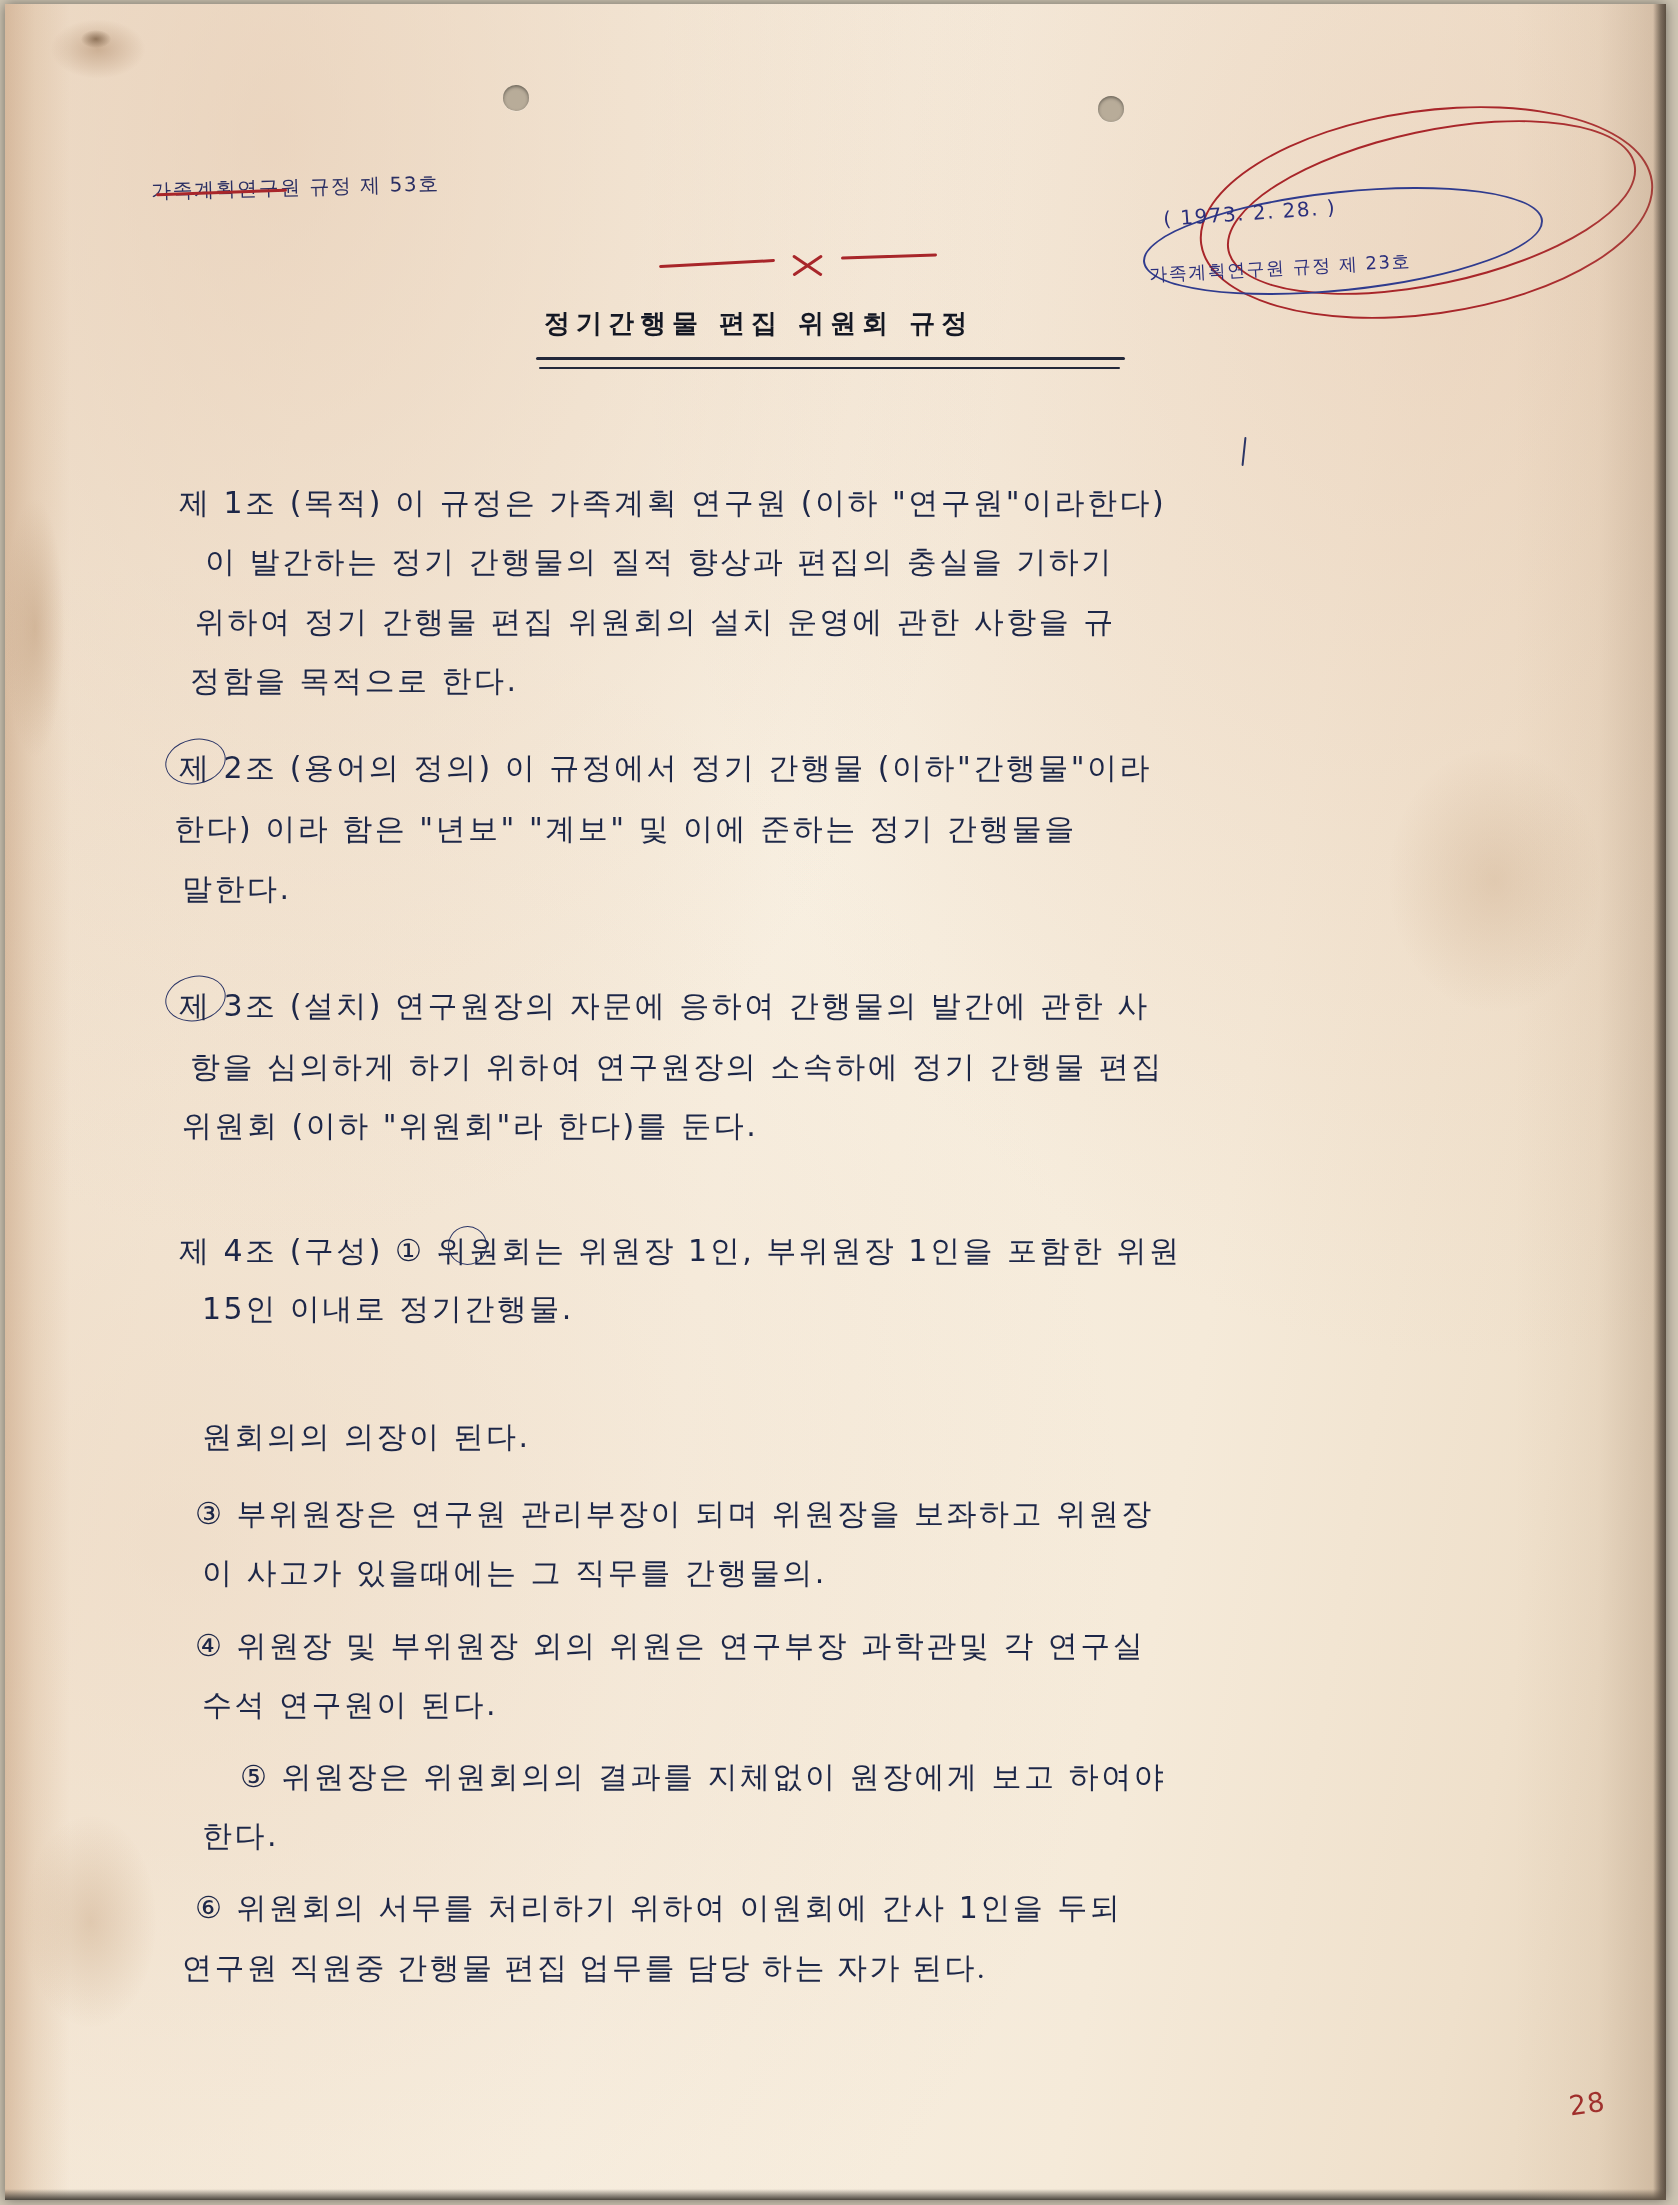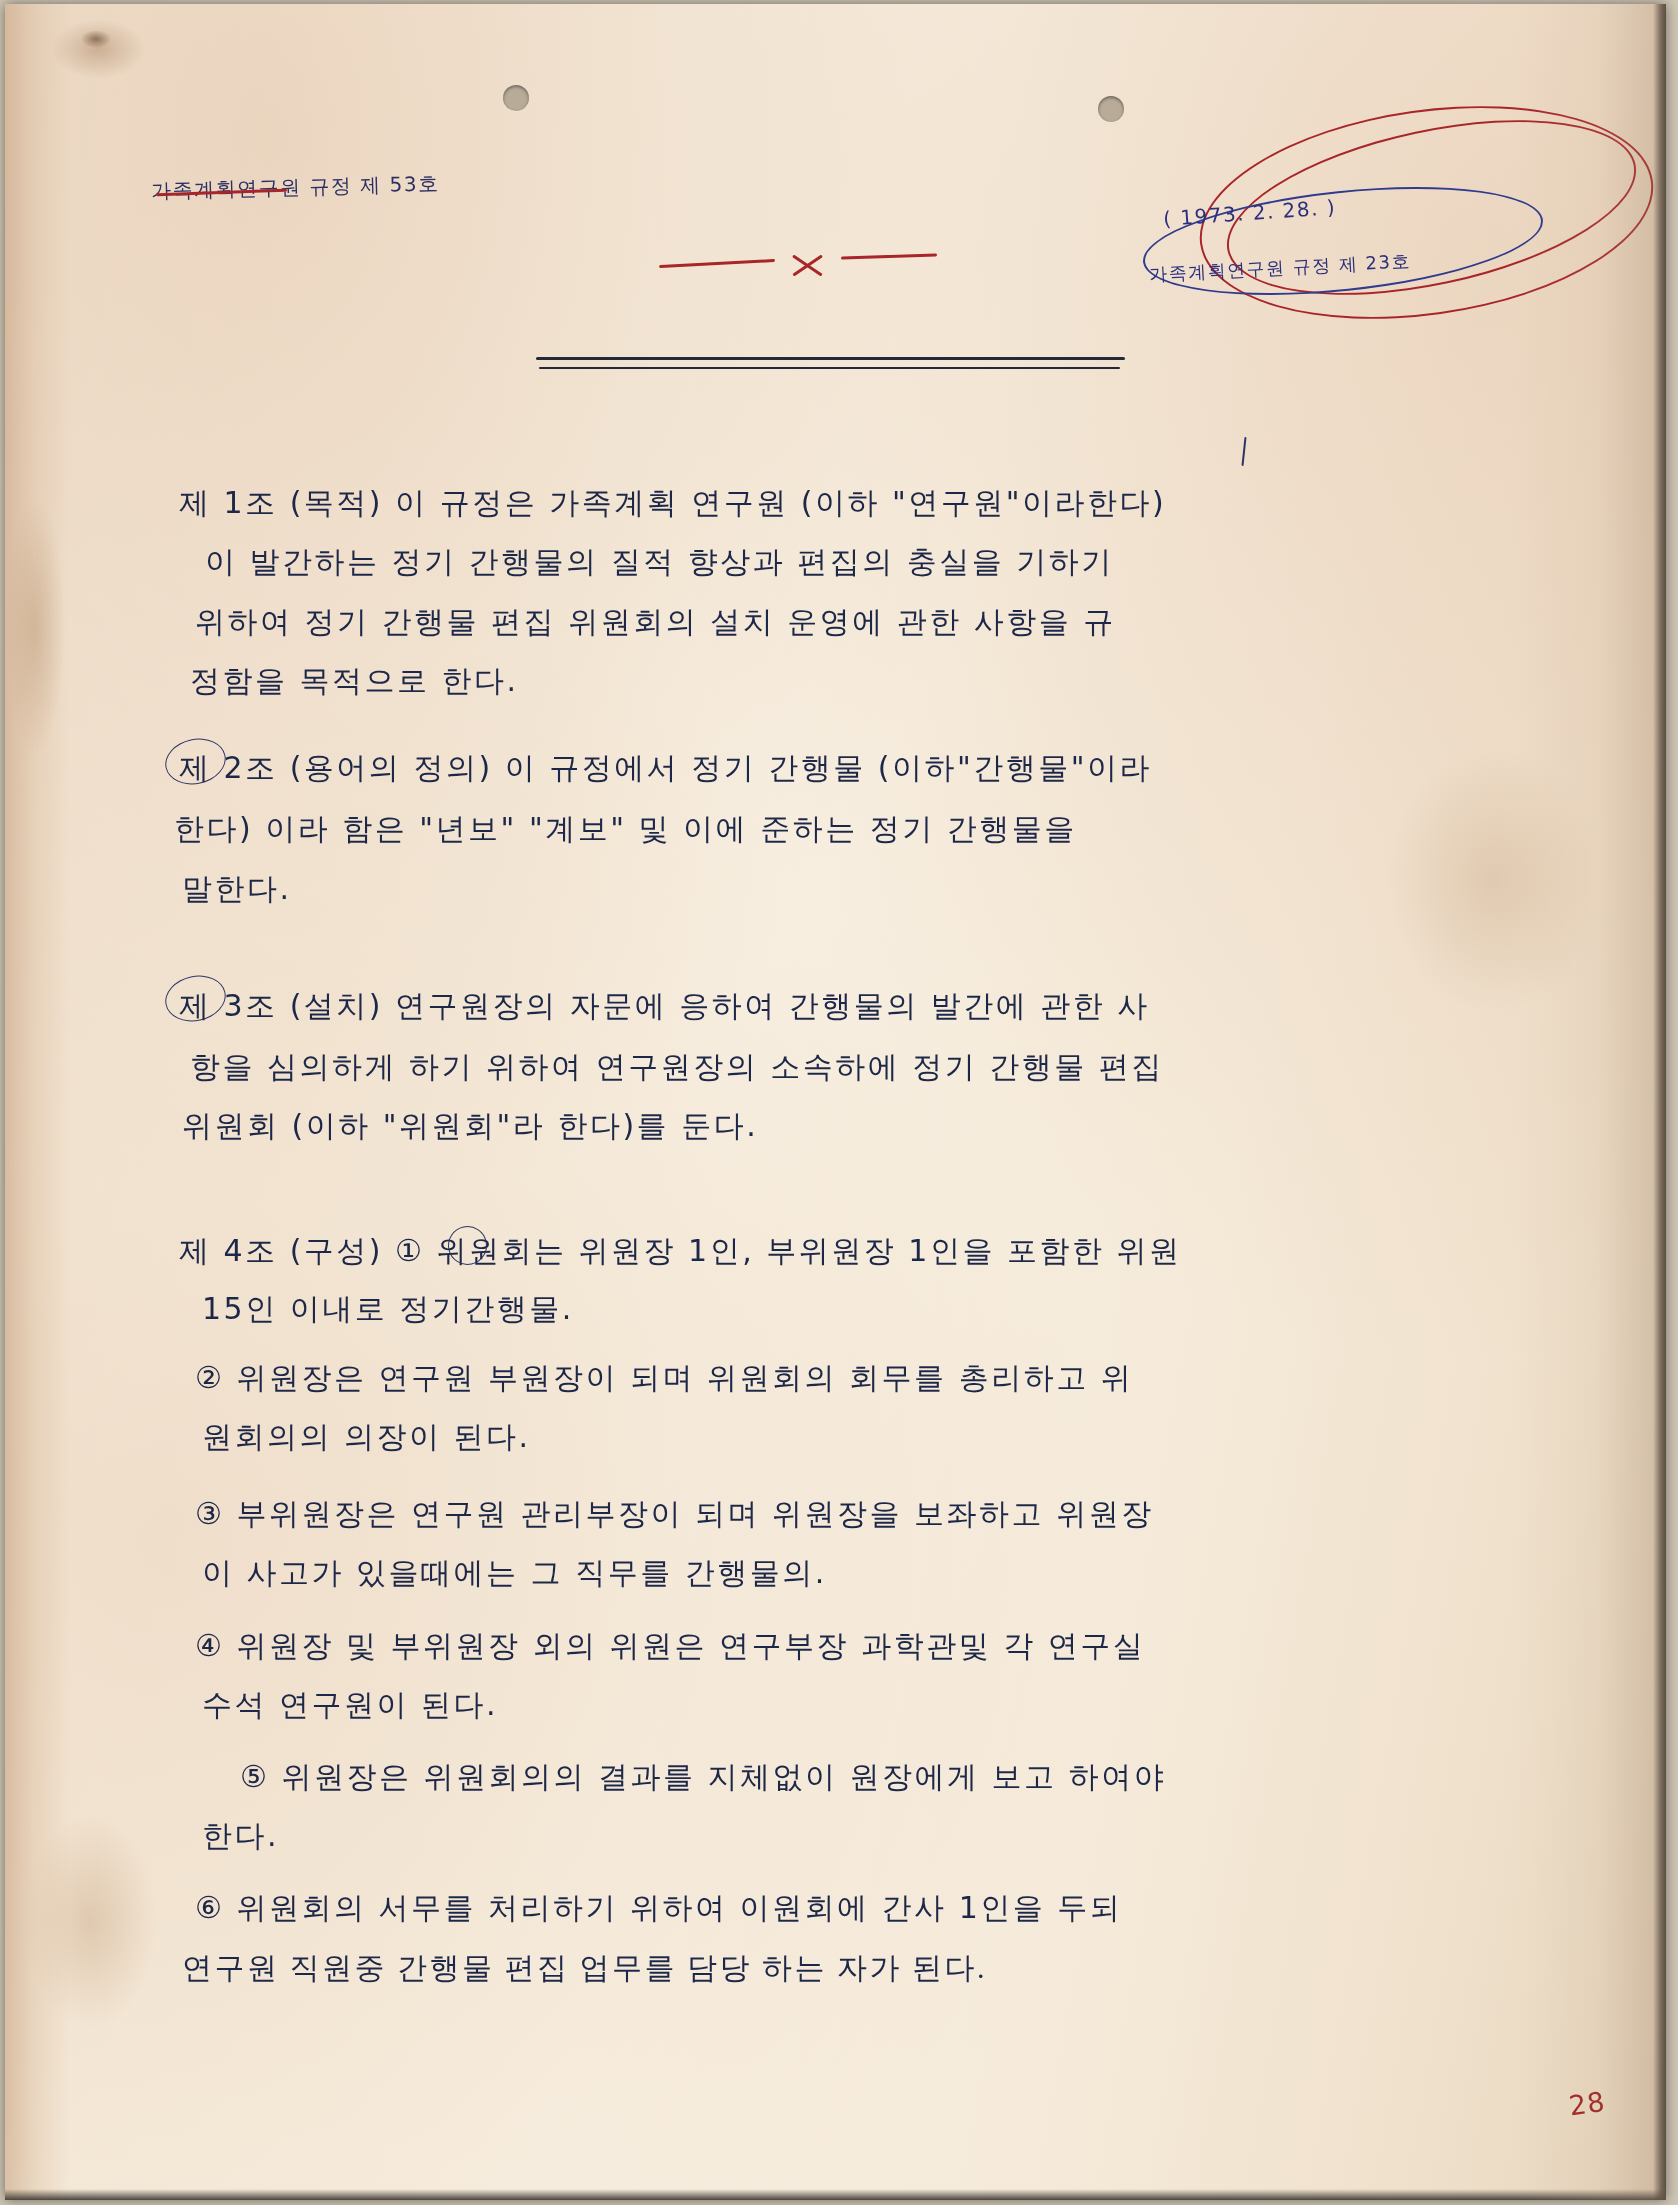--- a/index.html
+++ b/index.html
@@ -195,20 +195,21 @@
     <div class="red-oval" style="left:1193px;top:106px;width:453px;height:201px;"></div>
     <div class="red-oval" style="left:1218px;top:126px;width:413px;height:151px;transform:rotate(-12deg);border-width:2px;"></div>
     <div class="blue-oval" style="left:1137px;top:187px;width:398px;height:96px;"></div>
     <div class="hw stamp-line" style="left:1158px;top:197px;transform:rotate(-4deg);">( 1973. 2. 28. )</div>
     <div class="hw stamp-line" style="left:1144px;top:252px;font-size:18px;transform:rotate(-3deg);">가족계획연구원 규정 제 23호</div>
 
     <div class="red-x" style="left:785px;top:242px;"></div>
     <div class="red-strike" style="left:654px;top:258px;width:116px;transform:rotate(-3deg);"></div>
     <div class="red-strike" style="left:836px;top:251px;width:96px;transform:rotate(-2deg);"></div>
 
+    <div class="hw title" style="left:539px;top:302px;">정기간행물 편집 위원회 규정</div>
     <div class="title-underline" style="left:531px;top:353px;width:589px;"></div>
     <div class="title-underline second" style="left:534px;top:363px;width:581px;"></div>
 
     <div class="caret" style="left:1238px;top:433px;"></div>
 
     <div class="hw body-line" style="left:174px;top:479px;">제 1조 (목적) 이 규정은 가족계획 연구원 (이하 "연구원"이라한다)</div>
     <div class="hw body-line" style="left:190px;top:598px;">위하여 정기 간행물 편집 위원회의 설치 운영에 관한 사항을 규</div>
     <div class="hw body-line" style="left:200px;top:538px;">이 발간하는 정기 간행물의 질적 향상과 편집의 충실을 기하기</div>
     <div class="hw body-line" style="left:185px;top:657px;">정함을 목적으로 한다.</div>
 
@@ -219,21 +220,20 @@
 
     <div class="circle-mark" style="left:160px;top:972px;width:59px;height:43px;"></div>
     <div class="hw body-line" style="left:174px;top:982px;">제 3조 (설치) 연구원장의 자문에 응하여 간행물의 발간에 관한 사</div>
     <div class="hw body-line" style="left:185px;top:1043px;">항을 심의하게 하기 위하여 연구원장의 소속하에 정기 간행물 편집</div>
     <div class="hw body-line" style="left:177px;top:1102px;">위원회 (이하 "위원회"라 한다)를 둔다.</div>
 
     <div class="hw body-line" style="left:174px;top:1227px;">제 4조 (구성) ① 위원회는 위원장 1인, 부위원장 1인을 포함한 위원</div>
     <div class="circle-mark" style="left:443px;top:1222px;width:37px;height:37px;"></div>
     <div class="hw body-line" style="left:197px;top:1285px;">15인 이내로 정기간행물.</div>
 
-    <div class="hw body-line" style="left:190px;top:1354px;">② 위원장은 연구원 부원장이 되며 위원회의 회무를 총리하고 위</div>
     <div class="hw body-line" style="left:197px;top:1413px;">원회의의 의장이 된다.</div>
 
     <div class="hw body-line" style="left:190px;top:1490px;">③ 부위원장은 연구원 관리부장이 되며 위원장을 보좌하고 위원장</div>
     <div class="hw body-line" style="left:197px;top:1549px;">이 사고가 있을때에는 그 직무를 간행물의.</div>
 
     <div class="hw body-line" style="left:190px;top:1622px;">④ 위원장 및 부위원장 외의 위원은 연구부장 과학관및 각 연구실</div>
     <div class="hw body-line" style="left:197px;top:1681px;">수석 연구원이 된다.</div>
 
     <div class="hw body-line" style="left:190px;top:1753px;margin-left:45px;">⑤ 위원장은 위원회의의 결과를 지체없이 원장에게 보고 하여야</div>
     <div class="hw body-line" style="left:197px;top:1812px;">한다.</div>

